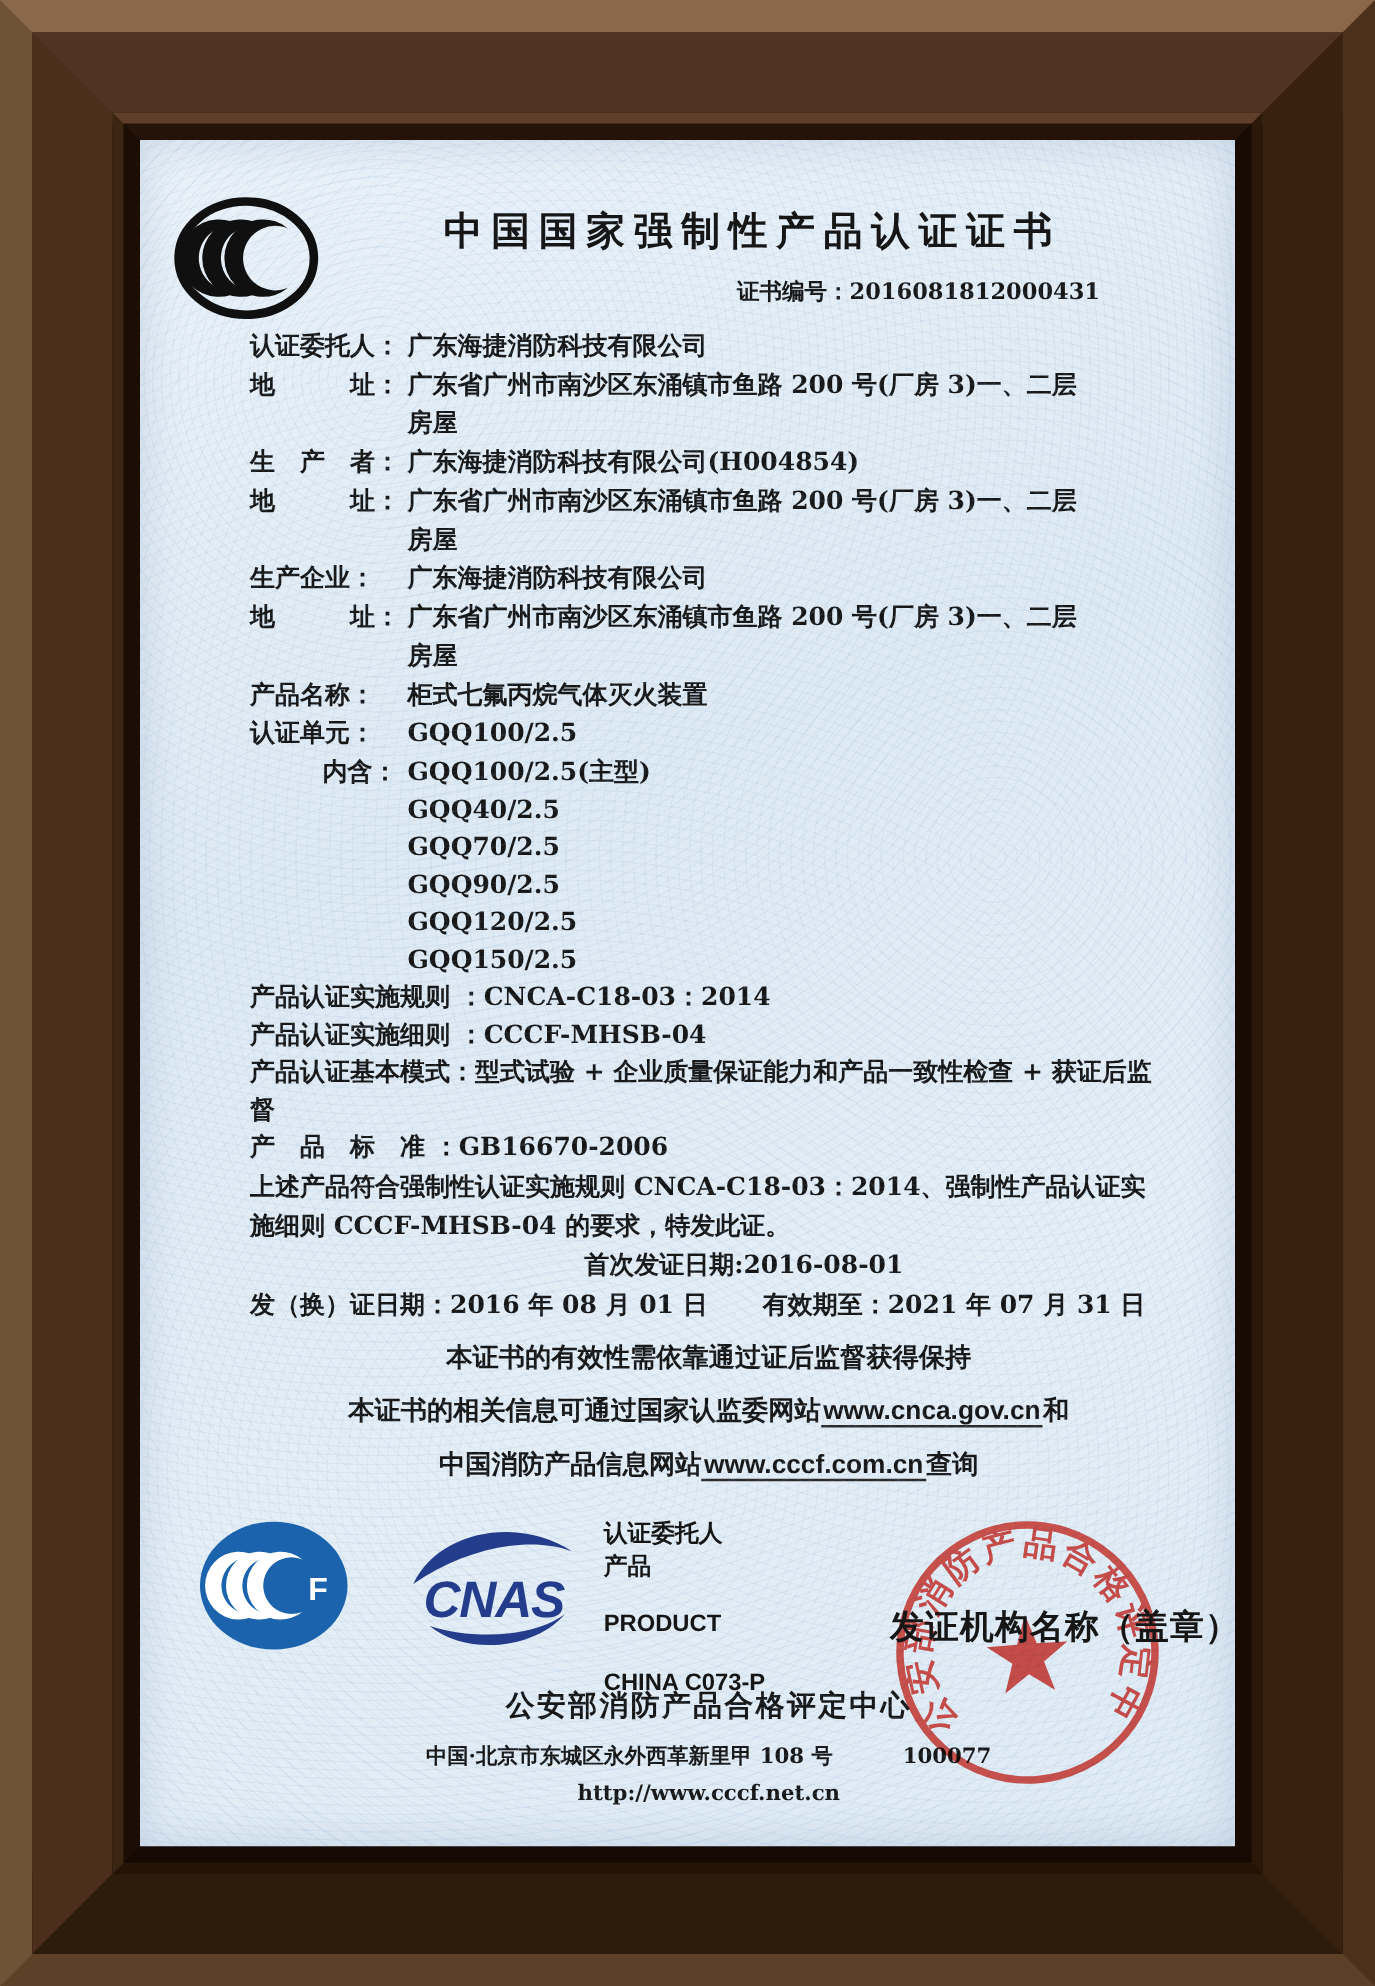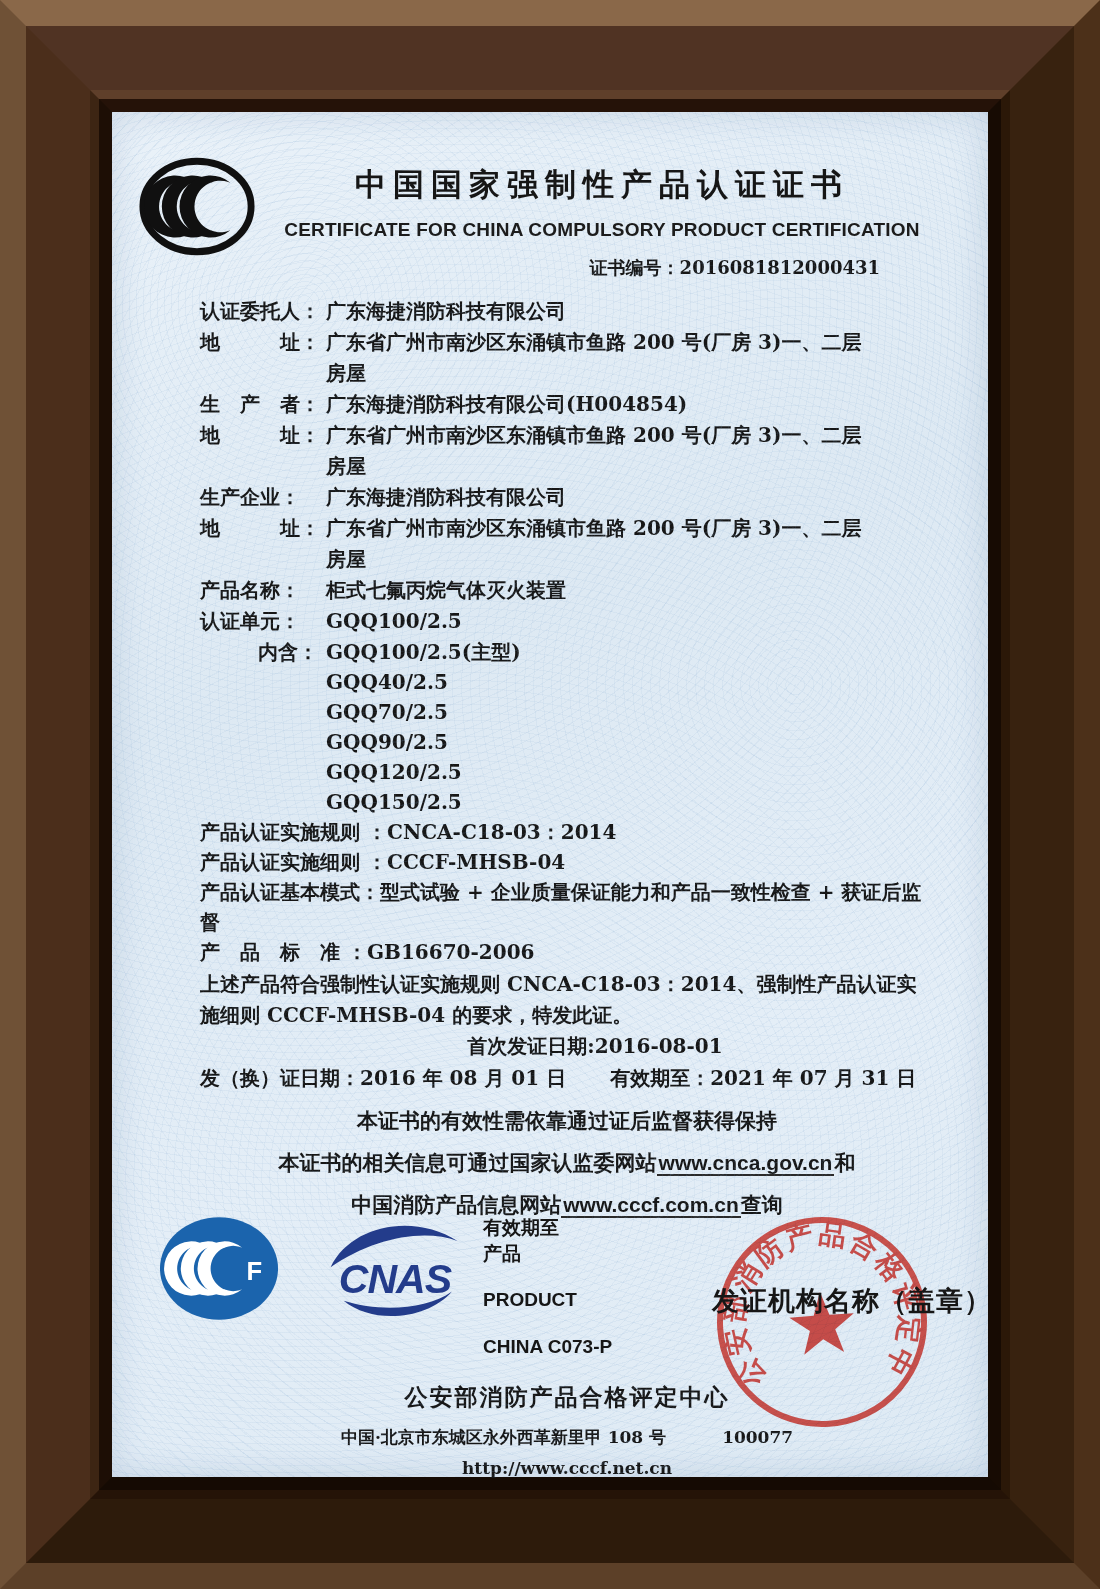--- a/index.html
+++ b/index.html
@@ -74,21 +74,20 @@
       <div class="hdr">
         <svg class="ccc-black" viewBox="0 0 124 104">
           <ellipse cx="62" cy="52" rx="55" ry="46" fill="none" stroke="#101010" stroke-width="7"></ellipse>
           <g fill="#101010">
             <use href="#cres" transform="translate(40,52) scale(1.05)"></use>
             <use href="#cres" transform="translate(58,52) scale(1.05)"></use>
             <use href="#cres" transform="translate(76,52) scale(1.05)"></use>
           </g>
         </svg>
         <div class="title-cn">中国国家强制性产品认证证书</div>
-        <div class="title-en">CERTIFICATE FOR CHINA COMPULSORY PRODUCT CERTIFICATION</div>
       </div>
 
       <div class="certno">
         <span>证书编号：</span><span>2016081812000431</span>
       </div>
 
       <div class="fields">
         <div class="row">
           <span class="lbl">认证委托人：</span>
           <span class="val">广东海捷消防科技有限公司</span>
@@ -186,21 +185,21 @@
         </g>
       </svg>
 
       <svg class="cnas-logo" viewBox="0 0 150 120">
         <path d="M6 58 C 28 12 96 0 142 30 C 104 16 50 28 6 58 Z" fill="#233c8b"></path>
         <path d="M20 94 C 52 120 110 114 136 84 C 108 104 58 106 20 94 Z" fill="#233c8b"></path>
         <text x="75" y="86" text-anchor="middle" font-size="44" font-weight="bold" font-style="italic" letter-spacing="-1" fill="#233c8b" font-family="Liberation Sans, sans-serif">CNAS</text>
       </svg>
 
       <div class="accred">
-        <div>有效期至</div>
+        <div>认证委托人</div>
         <div>产品</div>
         <div class="lat">PRODUCT</div>
         <div class="lat">CHINA C073-P</div>
       </div>
 
       <div class="seal-label">发证机构名称（盖章）</div>
 
       <svg class="stamp" viewBox="0 0 228 228">
         <circle cx="114" cy="114" r="102" fill="none" stroke="#e0443c" stroke-width="6"></circle>
         <path id="ringpath" d="M59 169 A78 78 0 1 1 169 169" fill="none"></path>

